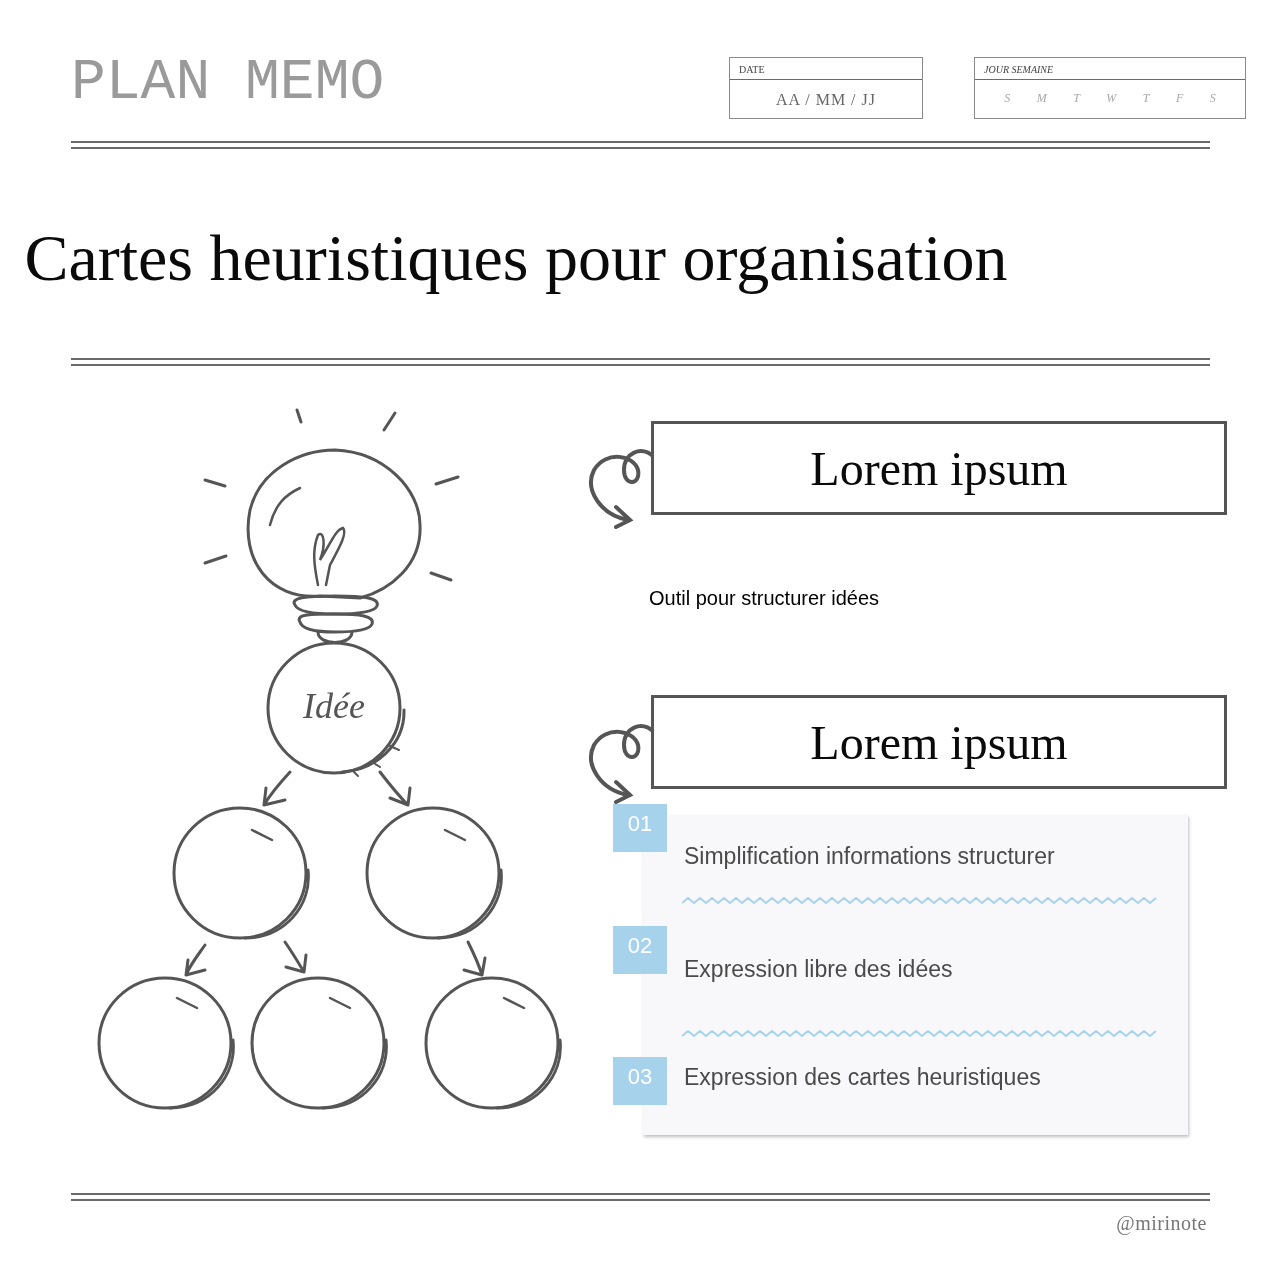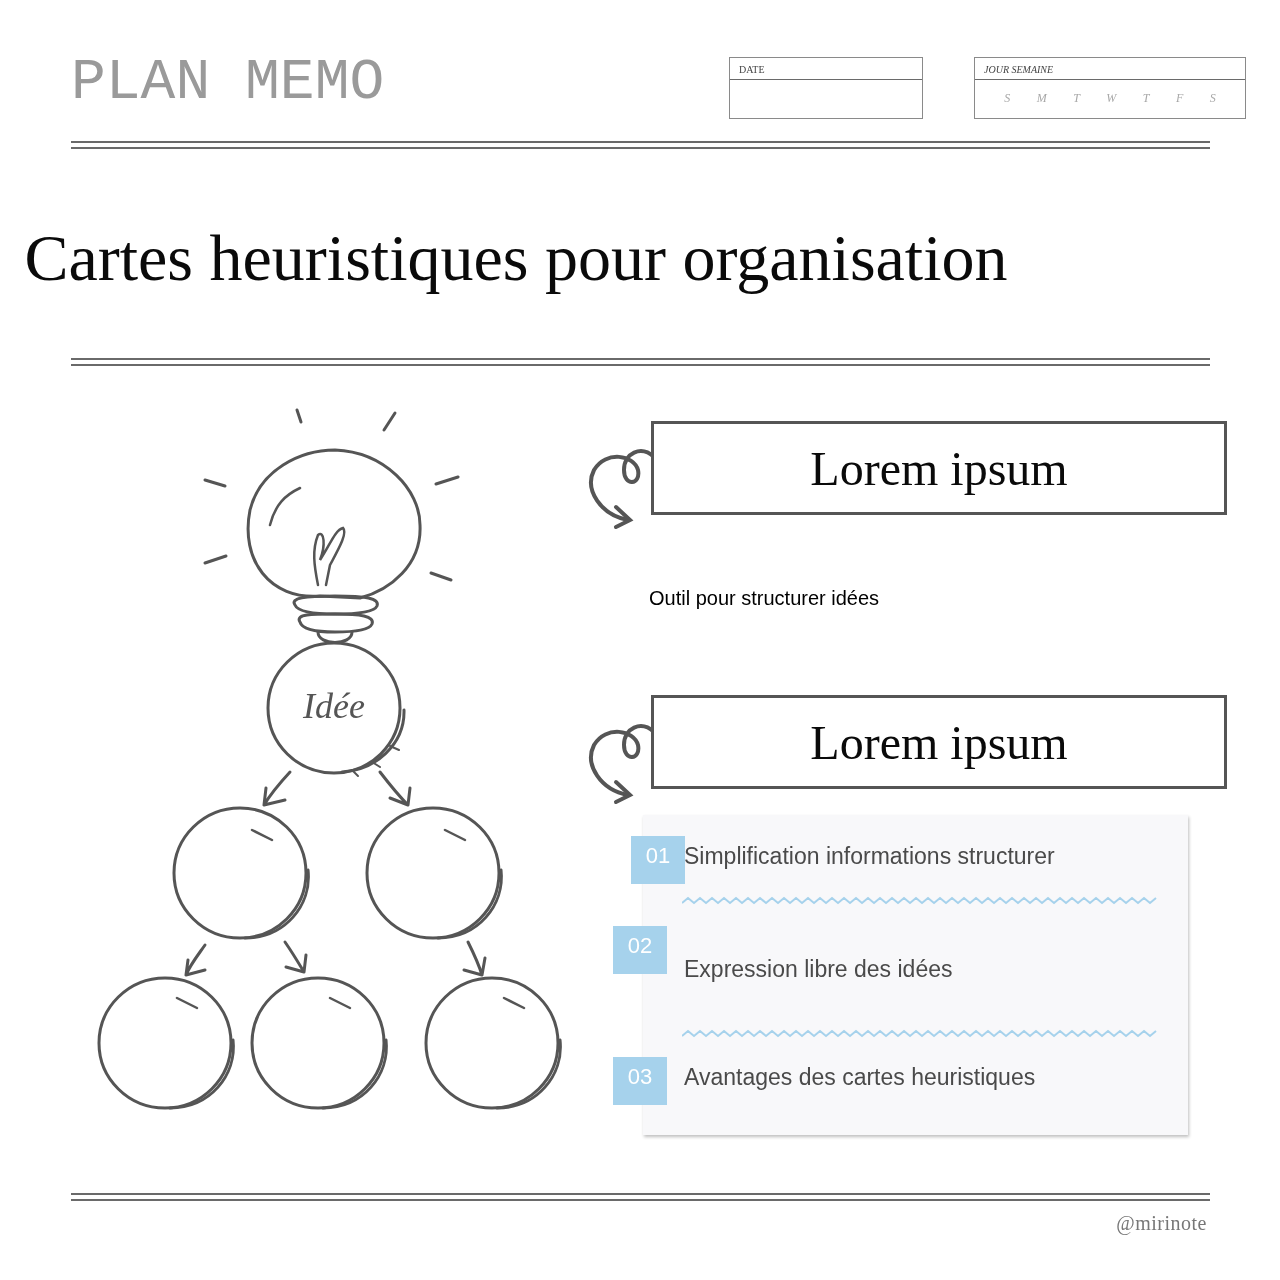--- a/index.html
+++ b/index.html
@@ -48,20 +48,21 @@
     .wave { position: absolute; left: 682px; }
     .handle { position: absolute; right: 73px; top: 1212px; font-size: 20px; color: #777; font-family: "Liberation Serif", serif; letter-spacing: 0.5px; }
   </style>
 </head>
 <body>
 
 <div class="brand">PLAN MEMO</div>
 
 <div class="field-box" style="left:729px;width:194px;">
   <div class="lbl">DATE</div>
+  <div class="val">AA / MM / JJ</div>
 </div>
 
 <div class="field-box" style="left:974px;width:272px;font-style:italic;">
   <div class="lbl">JOUR SEMAINE</div>
   <div class="days">
     <span>S</span>
     <span>M</span>
     <span>T</span>
     <span>W</span>
     <span>T</span>
@@ -147,29 +148,29 @@
 <div class="subtext">Outil pour structurer idées</div>
 
 <svg class="curl" style="top:720px;" width="70" height="85" viewBox="0 0 70 85" fill="none" stroke="#555" stroke-width="4" stroke-linecap="round">
   <path d="M68 12 C55 0 38 8 38 25 C38 42 55 40 52 25 C48 10 20 5 8 25 C-2 45 15 70 42 75"></path>
   <path d="M30 62 L44 75 L30 82"></path>
 </svg>
 <div class="tag-box" style="top:695px;">Lorem ipsum</div>
 
 <div class="card"></div>
 
-<div class="num" style="top:836px;margin-left:18px;">01</div>
+<div class="num" style="top:804px;">01</div>
 <div class="item-text" style="top:843px;">Simplification informations structurer</div>
 <svg class="wave" style="top:895px;" width="476" height="12">
   <polyline fill="none" stroke="#a6d2ec" stroke-width="2" points="0,8 6,3 12,8 18,3 24,8 30,3 36,8 42,3 48,8 54,3 60,8 66,3 72,8 78,3 84,8 90,3 96,8 102,3 108,8 114,3 120,8 126,3 132,8 138,3 144,8 150,3 156,8 162,3 168,8 174,3 180,8 186,3 192,8 198,3 204,8 210,3 216,8 222,3 228,8 234,3 240,8 246,3 252,8 258,3 264,8 270,3 276,8 282,3 288,8 294,3 300,8 306,3 312,8 318,3 324,8 330,3 336,8 342,3 348,8 354,3 360,8 366,3 372,8 378,3 384,8 390,3 396,8 402,3 408,8 414,3 420,8 426,3 432,8 438,3 444,8 450,3 456,8 462,3 468,8 474,3"></polyline>
 </svg>
 
 <div class="num" style="top:926px;">02</div>
 <div class="item-text" style="top:956px;">Expression libre des idées</div>
 <svg class="wave" style="top:1028px;" width="476" height="12">
   <polyline fill="none" stroke="#a6d2ec" stroke-width="2" points="0,8 6,3 12,8 18,3 24,8 30,3 36,8 42,3 48,8 54,3 60,8 66,3 72,8 78,3 84,8 90,3 96,8 102,3 108,8 114,3 120,8 126,3 132,8 138,3 144,8 150,3 156,8 162,3 168,8 174,3 180,8 186,3 192,8 198,3 204,8 210,3 216,8 222,3 228,8 234,3 240,8 246,3 252,8 258,3 264,8 270,3 276,8 282,3 288,8 294,3 300,8 306,3 312,8 318,3 324,8 330,3 336,8 342,3 348,8 354,3 360,8 366,3 372,8 378,3 384,8 390,3 396,8 402,3 408,8 414,3 420,8 426,3 432,8 438,3 444,8 450,3 456,8 462,3 468,8 474,3"></polyline>
 </svg>
 
 <div class="num" style="top:1057px;">03</div>
-<div class="item-text" style="top:1064px;">Avantages des cartes heuristiques</div>
+<div class="item-text" style="top:1064px;">Expression des cartes heuristiques</div>
 
 <div class="dbl-rule" style="top:1193px;"></div>
 <div class="handle">@mirinote</div>
 
 </body></html>

